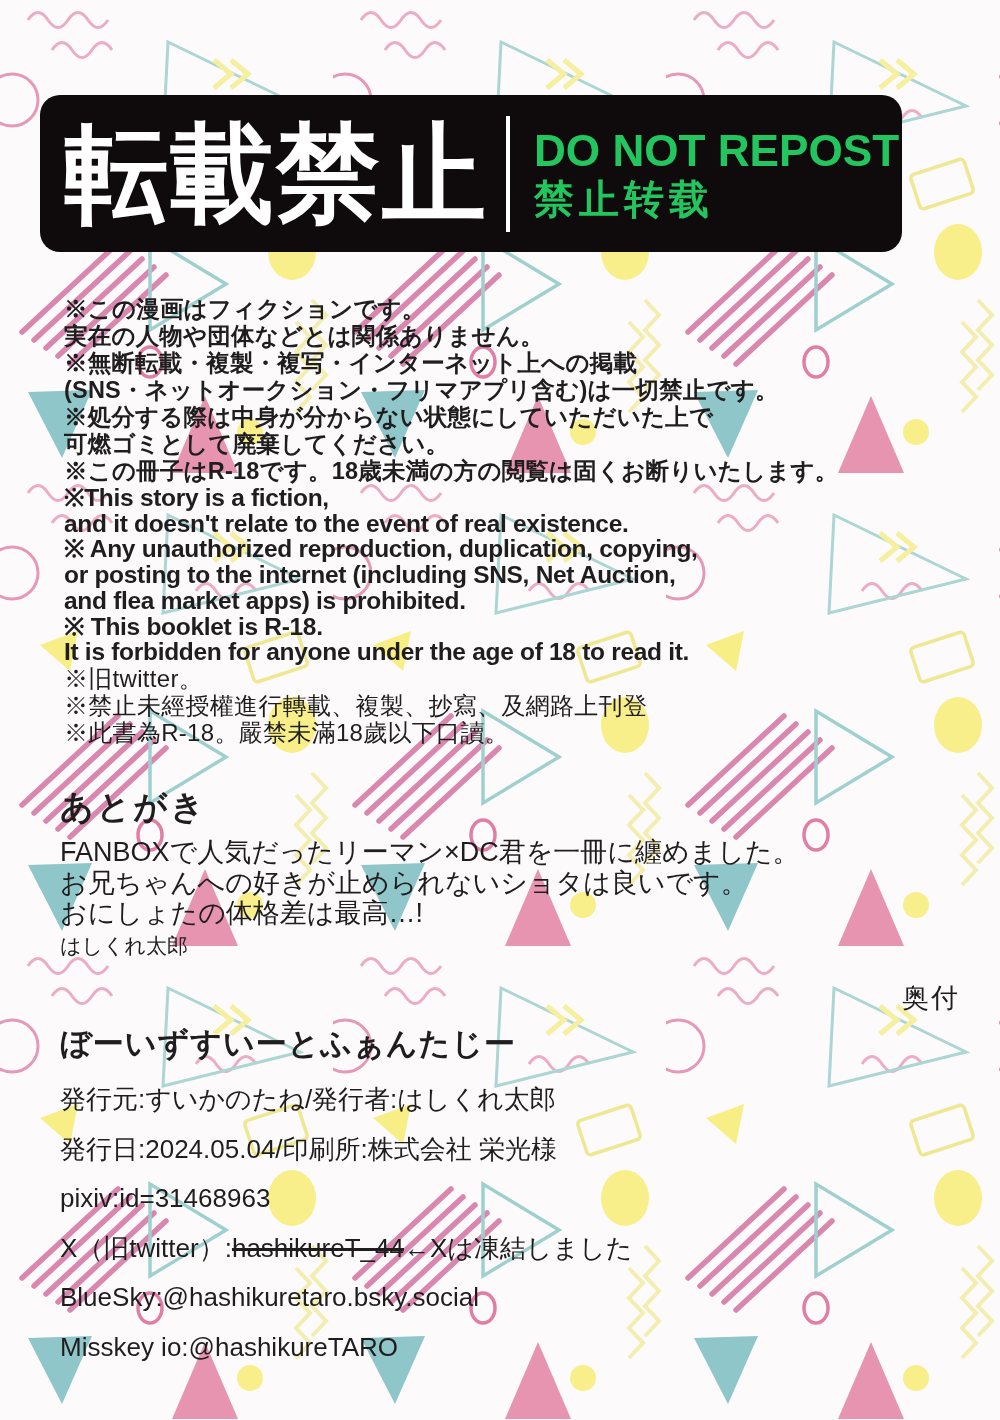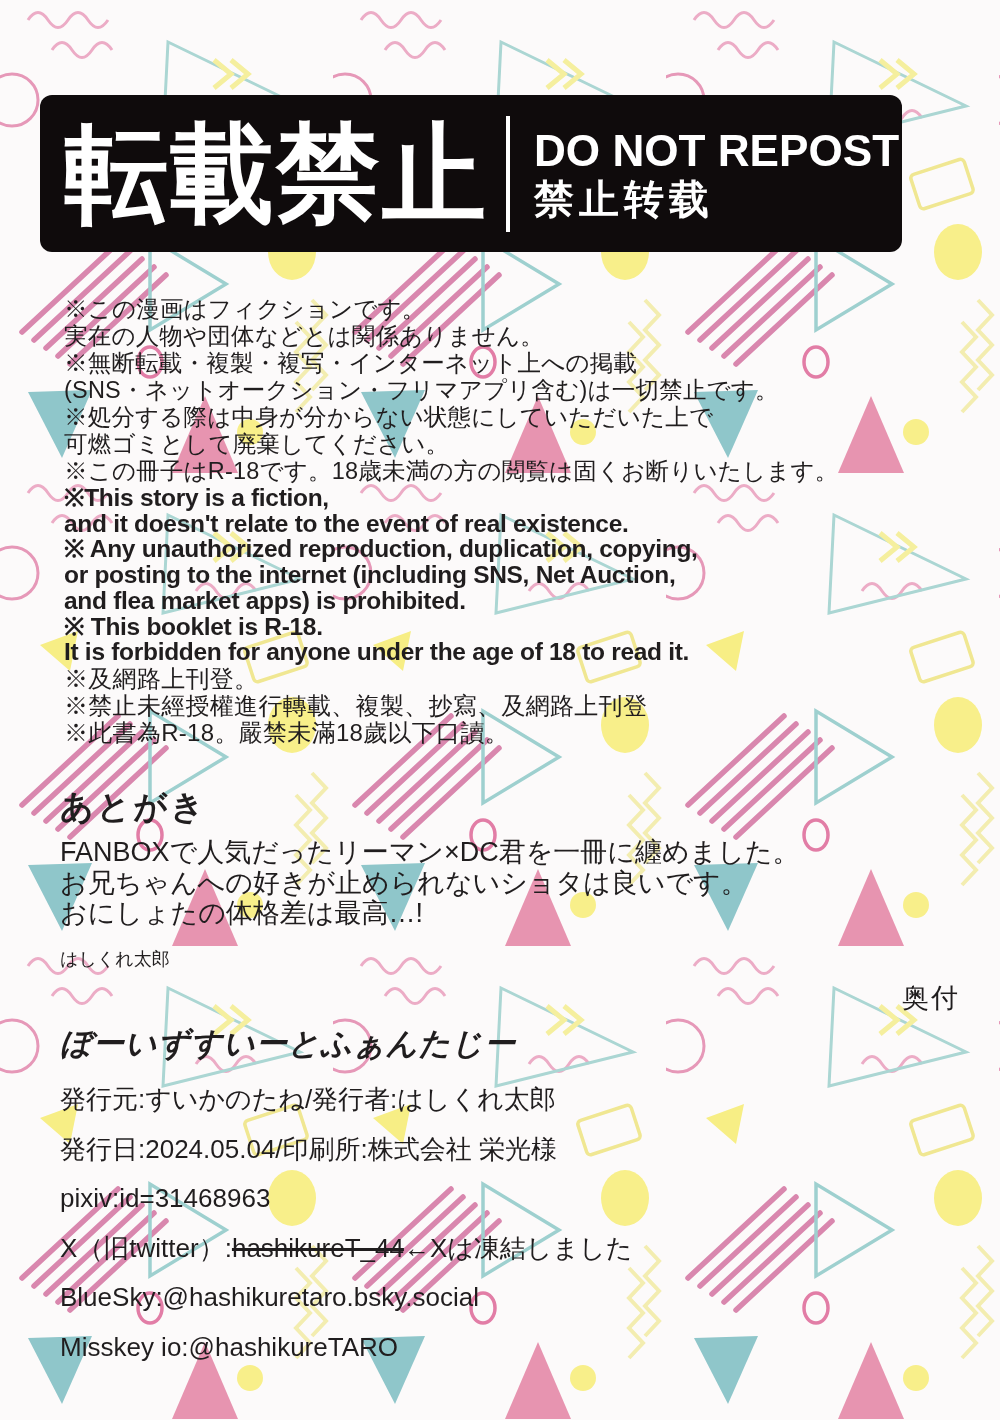--- a/index.html
+++ b/index.html
@@ -10,49 +10,49 @@
     font-family:"Liberation Sans", sans-serif;
     color:#201d1e;
     overflow:hidden;
   }
   .bg-svg { position:absolute; left:0; top:0; z-index:0; }
   .layer { position:absolute; z-index:1; }
 
   
   .banner {
     left:40px; top:95px; width:862px; height:157px;
-    background:#0f0b0c; border-radius:12px;
+    background:#0f0b0c; border-radius:20px;
     display:flex; align-items:center; padding:0 26px 0 24px;
   }
   .banner-ja {
     color:#fff; font-size:104px; font-weight:bold;
     letter-spacing:2px; white-space:nowrap; line-height:1;
     transform:scaleY(1.04);
   }
   .banner-sep { width:4px; height:116px; background:#fff; margin:0 24px 0 18px; flex:none; }
-  .banner-right { display:flex; flex-direction:column; justify-content:center; color:#ffffff; }
+  .banner-right { display:flex; flex-direction:column; justify-content:center; color:#22c55e; }
   .banner-en { font-size:45px; font-weight:bold; letter-spacing:0px; line-height:1.15; white-space:nowrap; transform:scaleX(0.98); transform-origin:left; }
   .banner-zh { font-size:40px; font-weight:bold; letter-spacing:5px; line-height:1.15; white-space:nowrap; }
 
   
   .notices { left:64px; top:296px; width:890px; }
-  .n-ja { font-size:23.5px; font-weight:normal; line-height:27px; letter-spacing:0.2px; white-space:nowrap; }
+  .n-ja { font-size:23.5px; font-weight:bold; line-height:27px; letter-spacing:0.2px; white-space:nowrap; }
   .n-en { font-size:24.5px; font-weight:bold; line-height:25.7px; letter-spacing:-0.3px; white-space:nowrap; }
   .n-zh { font-size:24px; font-weight:500; line-height:27px; letter-spacing:0.3px; white-space:nowrap; }
 
   
   .afterword { left:60px; top:785px; width:900px; }
   .af-head { font-size:33px; font-weight:bold; letter-spacing:3px; margin-bottom:7px; }
   .af-line { font-size:27px; font-weight:400; line-height:30.5px; white-space:nowrap; }
-  .af-author { font-size:18px; font-weight:400; margin-top:18px; }
+  .af-author { font-size:21px; font-weight:400; margin-top:3px; }
 
   
   .colophon { left:60px; top:980px; width:900px; }
   .co-head { font-size:27px; font-weight:normal; letter-spacing:2px;text-align:right; }
-  .co-title { font-size:31px; font-weight:bold; letter-spacing:1px; margin:7px 0 4px;font-style:italic; }
+  .co-title { font-size:31px; font-weight:bold; letter-spacing:1px; margin:7px 0 4px; }
   .co-line { font-size:26px; font-weight:400; line-height:29.5px; white-space:nowrap;margin-top:20px; }
   .strike { text-decoration:line-through; text-decoration-thickness:3px;text-align:center; }
 </style>
 </head>
 <body>
 
 <svg class="bg-svg" width="1000" height="1420" viewBox="0 0 1000 1420">
   <defs>
     <pattern id="memphis" width="333" height="473" patternUnits="userSpaceOnUse">
 
@@ -119,21 +119,21 @@
   <p class="n-ja">※処分する際は中身が分からない状態にしていただいた上で</p>
   <p class="n-ja">可燃ゴミとして廃棄してください。</p>
   <p class="n-ja">※この冊子はR-18です。18歳未満の方の閲覧は固くお断りいたします。</p>
   <p class="n-en">※This story is a fiction,</p>
   <p class="n-en">and it doesn't relate to the event of real existence.</p>
   <p class="n-en">※ Any unauthorized reproduction, duplication, copying,</p>
   <p class="n-en">or posting to the internet (including SNS, Net Auction,</p>
   <p class="n-en">and flea market apps) is prohibited.</p>
   <p class="n-en">※ This booklet is R-18.</p>
   <p class="n-en">It is forbidden for anyone under the age of 18 to read it.</p>
-  <p class="n-zh">※及網路上刊登。</p>
+  <p class="n-zh">※旧twitter。</p>
   <p class="n-zh">※禁止未經授權進行轉載、複製、抄寫、及網路上刊登</p>
   <p class="n-zh">※此書為R-18。嚴禁未滿18歲以下口讀。</p>
 </div>
 
 <div class="layer afterword">
   <div class="af-head">あとがき</div>
   <p class="af-line">FANBOXで人気だったリーマン×DC君を一冊に纏めました。</p>
   <p class="af-line">お兄ちゃんへの好きが止められないショタは良いです。</p>
   <p class="af-line">おにしょたの体格差は最高…!</p>
   <p class="af-author">はしくれ太郎</p>

